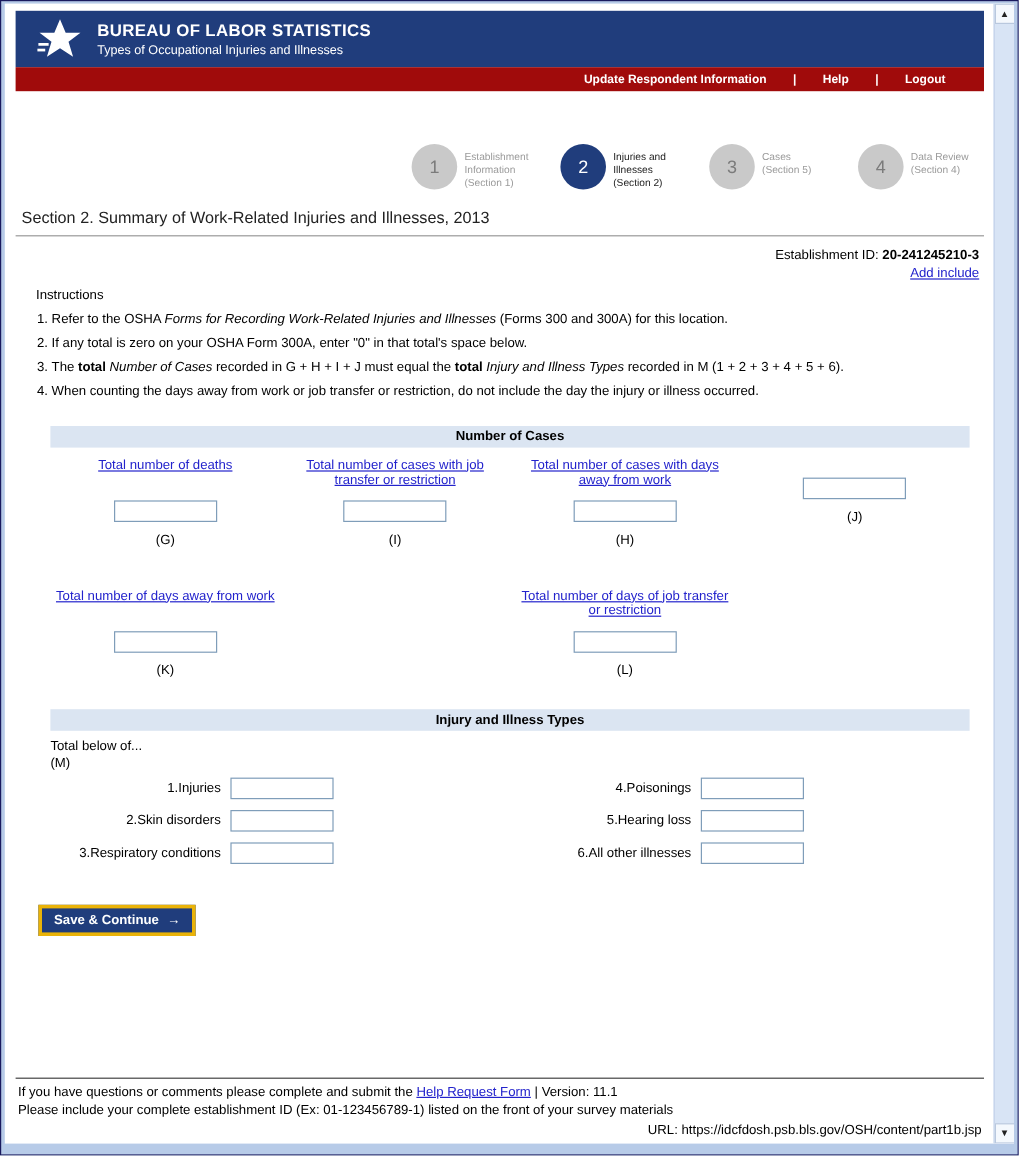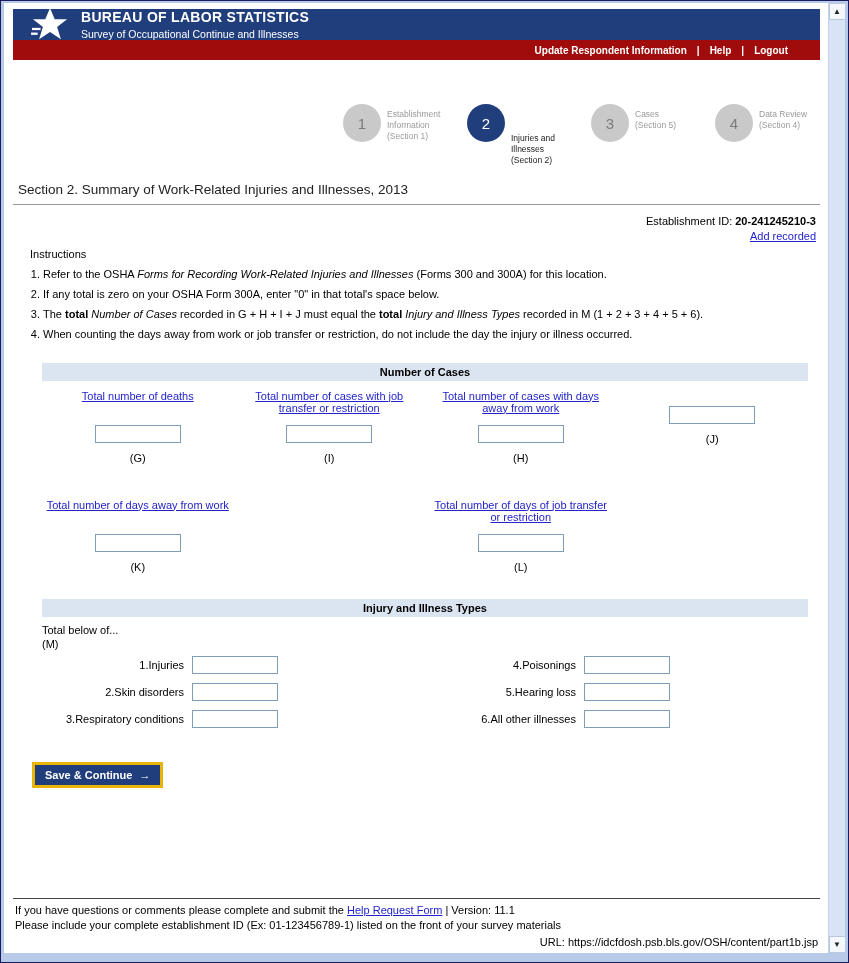--- a/index.html
+++ b/index.html
@@ -29,48 +29,48 @@
 
   .page {
     position:absolute; top:0; left:0; right:17px; bottom:0;
     padding:6px 8px 0 9px;
     display:flex; flex-direction:column;
   }
 
   
   .header {
     background: var(--brand-blue, #203d7c);
-    height:31px; display:flex; align-items:center; padding-left:18px; gap:12px; flex:0 0 auto;
+    height:47px; display:flex; align-items:center; padding-left:18px; gap:12px; flex:0 0 auto;
   }
   .logo { width:38px; height:36px; flex:0 0 38px; }
   .header-text { color:#fff; }
   .header-title { font-size:14px; font-weight:bold; letter-spacing:.3px; }
   .header-sub { font-size:10.5px; margin-top:3px; }
 
   
   .redbar {
     background: var(--brand-red, #a00b0b);
     height:20px; flex:0 0 auto;
-    display:flex; justify-content:flex-end; align-items:center; gap:10px;
+    display:flex; justify-content:flex-end; align-items:center; gap:22px;
     padding-right:32px; color:#fff; font-size:10px; font-weight:bold;
   }
   .redbar .navlink { color:#fff; text-decoration:none; cursor:pointer; }
   .redbar .sep { font-weight:bold; }
 
   
   .steps { display:flex; gap:24px; margin:44px 0 0 330px; flex:0 0 auto; }
   .step { display:flex; gap:6px; width:100px; cursor:pointer; }
   .circle {
     width:38px; height:38px; border-radius:50%;
     background: var(--circle-gray, #c9c9c9); color:#7b7b7b;
     font-size:15px; display:flex; align-items:center; justify-content:center; flex:0 0 38px;
   }
   .step.active .circle { background: var(--brand-blue, #203d7c); color:#fff; }
   .step-label { font-size:8.5px; color:#9a9a9a; line-height:1.3; padding-top:5px; width:62px; }
-  .step.active .step-label { color:#222;margin-top:24px; }
+  .step.active .step-label { color:#222; }
 
   
   .page-title { font-size:13.5px; color:#222; margin:16px 0 0 5px; }
   .rule { border:0; border-top:1px solid #999; margin:7px 0 0 0; }
 
   .estid { text-align:right; font-size:11px; margin-top:10px; padding-right:4px; }
   .addcomments { text-align:right; font-size:11px; margin-top:3px; padding-right:4px; }
   a.link { color: var(--link-blue, #2323cc); text-decoration:underline; cursor:pointer; }
 
   
@@ -129,21 +129,21 @@
     <div class="page">
 
       <div class="header">
         <svg class="logo" viewBox="0 0 40 38">
           <polygon points="20,1 25,13 38,13 27.5,21 31.5,34 20,26.5 8.5,34 12.5,21 2,13 15,13" fill="#ffffff"></polygon>
           <rect x="1" y="22" width="9" height="2.4" fill="#ffffff"></rect>
           <rect x="0" y="27" width="7" height="2.4" fill="#ffffff"></rect>
         </svg>
         <div class="header-text">
           <div class="header-title">BUREAU OF LABOR STATISTICS</div>
-          <div class="header-sub">Survey of Occupational Continue and Illnesses</div>
+          <div class="header-sub">Types of Occupational Injuries and Illnesses</div>
         </div>
       </div>
 
       <div class="redbar">
         <span class="navlink">Update Respondent Information</span>
         <span class="sep">|</span>
         <span class="navlink">Help</span>
         <span class="sep">|</span>
         <span class="navlink">Logout</span>
       </div>
@@ -167,21 +167,21 @@
         </div>
       </div>
 
       <div class="page-title">Section 2. Summary of Work-Related Injuries and Illnesses, 2013</div>
       <hr class="rule">
 
       <div class="estid">
         <span>Establishment ID: </span><b>20-241245210-3</b>
       </div>
       <div class="addcomments">
-        <a class="link">Add recorded</a>
+        <a class="link">Add include</a>
       </div>
 
       <div class="instructions">
         <div class="ih">Instructions</div>
         <ol>
           <li><span>Refer to the OSHA </span><span style="font-style: italic;">Forms for Recording Work-Related Injuries and Illnesses</span><span> (Forms 300 and 300A) for this location.</span></li>
           <li><span>If any total is zero on your OSHA Form 300A, enter "0" in that total's space below.</span></li>
           <li><span>The </span><span style="font-weight: bold;">total</span><span> </span><span style="font-style: italic;">Number of Cases</span><span> recorded in G + H + I + J must equal the </span><span style="font-weight: bold;">total</span><span> </span><span style="font-style: italic;">Injury and Illness Types</span><span> recorded in M (1 + 2 + 3 + 4 + 5 + 6).</span></li>
           <li><span>When counting the days away from work or job transfer or restriction, do not include the day the injury or illness occurred.</span></li>
         </ol>

